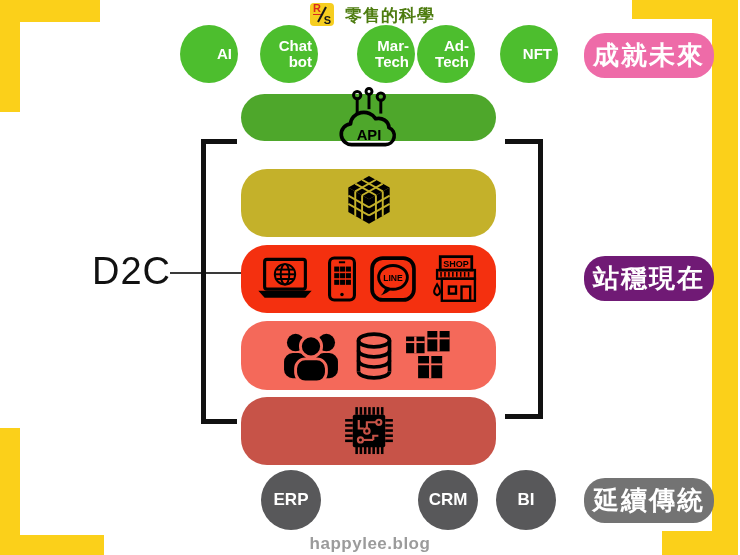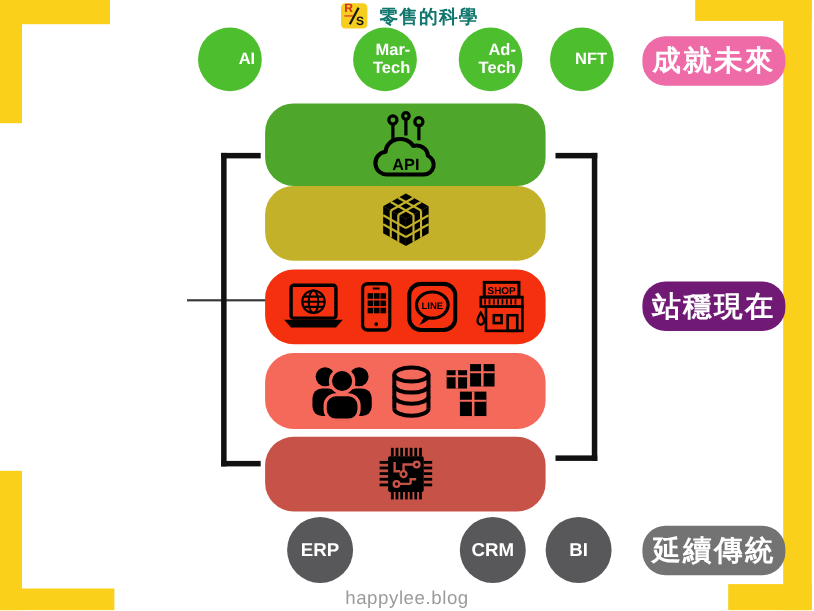--- a/index.html
+++ b/index.html
@@ -16,32 +16,32 @@
   .f-br-h{left:662px;top:531px;width:76px;height:24px;}
   
   .logo{position:absolute;left:310px;top:3px;width:24px;height:23px;background:#F6CE1F;
         border-radius:4px;}
   .logo .r{position:absolute;left:3px;top:0px;font-size:11px;font-weight:bold;color:#D92B1F;
            border-bottom:1.5px solid #D92B1F;line-height:11px;}
   .logo .slash{position:absolute;left:11px;top:3px;width:2px;height:17px;background:#161616;
            transform:rotate(28deg);}
   .logo .s{position:absolute;right:3px;bottom:0px;font-size:11px;font-weight:bold;color:#161616;
            line-height:12px;}
-  .brand{position:absolute;left:345px;top:4px;font-size:17px;font-weight:bold;color:#0f766e;
+  .brand{position:absolute;left:345px;top:4px;font-size:17px;font-weight:bold;color:#4d7c0f;
          letter-spacing:1px;}
   
   .circle{position:absolute;border-radius:50%;display:flex;align-items:center;justify-content:center;
           text-align:right;color:#fff;font-weight:bold;line-height:1.05;}
   .c-top{width:58px;height:58px;top:25px;background:#4DBE2E;font-size:15px;}
   .c-top .txt{width:46px;}
   .c-bot{width:60px;height:60px;top:470px;background:#58585A;font-size:17px;}
   
   .bar{position:absolute;left:241px;width:255px;border-radius:26px;display:flex;
        align-items:center;justify-content:center;}
-  .bar-api{top:94px;height:75px;background:#4EA72B;}
+  .bar-api{top:94px;height:47px;background:#4EA72B;}
   .bar-cube{top:169px;height:68px;background:#C4B12A;}
   .bar-channels{top:245px;height:68px;background:#F4300F;gap:14px;}
   .bar-data{top:321px;height:69px;background:#F4695A;gap:10px;}
   .bar-chip{top:397px;height:68px;background:#C75348;}
   svg{display:block;}
   svg text{font-family:"Liberation Sans",sans-serif;font-weight:bold;}
   
   .side-label{position:absolute;left:584px;color:#fff;font-size:26px;font-weight:bold;
               padding:5px 9px;letter-spacing:2px;white-space:nowrap;border-radius:21px;}
   .lbl-future{top:33px;background:#EE6BA8;}
@@ -50,21 +50,21 @@
   
   .d2c{position:absolute;left:92px;top:250px;width:78px;text-align:center;font-size:38px;
        color:#111;font-weight:500;letter-spacing:1px;}
   .d2c-line{position:absolute;left:170px;top:272px;width:72px;height:2px;background:#3a3a3a;}
   .bracket-left{position:absolute;left:201px;top:139px;width:31px;height:275px;
        border-left:5px solid #111;border-top:5px solid #111;border-bottom:5px solid #111;}
   .bracket-right{position:absolute;left:505px;top:139px;width:33px;height:270px;
        border-right:5px solid #111;border-top:5px solid #111;border-bottom:5px solid #111;}
   
   .footer{position:absolute;left:0;top:534px;width:740px;text-align:center;font-size:17px;
-          color:#9b9b9b;letter-spacing:.5px;}
+          color:#9b9b9b;letter-spacing:.5px;font-weight:bold;}
 </style>
 </head>
 <body>
 
 <div id="canvas">
 
   <div class="frame f-tl-h"></div>
   <div class="frame f-tl-v"></div>
   <div class="frame f-bl-v"></div>
   <div class="frame f-bl-h"></div>
@@ -75,34 +75,38 @@
   <div class="logo">
     <span class="r">R</span>
     <span class="slash"></span>
     <span class="s">S</span>
   </div>
   <div class="brand">零售的科學</div>
 
   <div class="circle c-top" style="left:180px">
     <span class="txt">AI</span>
     </div>
-  <div class="circle c-top" style="left:321px">
+  <div class="circle c-top" style="left:260px">
+    <span class="txt">Chat bot</span>
+    </div>
+  <div class="circle c-top" style="left:357px">
     <span class="txt">Mar-Tech</span>
     </div>
   <div class="circle c-top" style="left:417px">
     <span class="txt">Ad-Tech</span>
     </div>
   <div class="circle c-top" style="left:500px">
     <span class="txt">NFT</span>
     </div>
 
   <div class="side-label lbl-future">成就未來</div>
   <div class="side-label lbl-present">站穩現在</div>
   <div class="side-label lbl-tradition">延續傳統</div>
 
+  <div class="d2c">D2C</div>
   <div class="d2c-line"></div>
   <div class="bracket-left"></div>
   <div class="bracket-right"></div>
 
   <div class="bar bar-api">
     <svg width="84" height="62" viewBox="0 0 92 84">
       <g stroke="#000" stroke-width="4" fill="none">
         <line x1="30" y1="36" x2="30" y2="16"></line>
           <circle cx="30" cy="11" r="5"></circle>
         <line x1="46" y1="30" x2="46" y2="10"></line>

